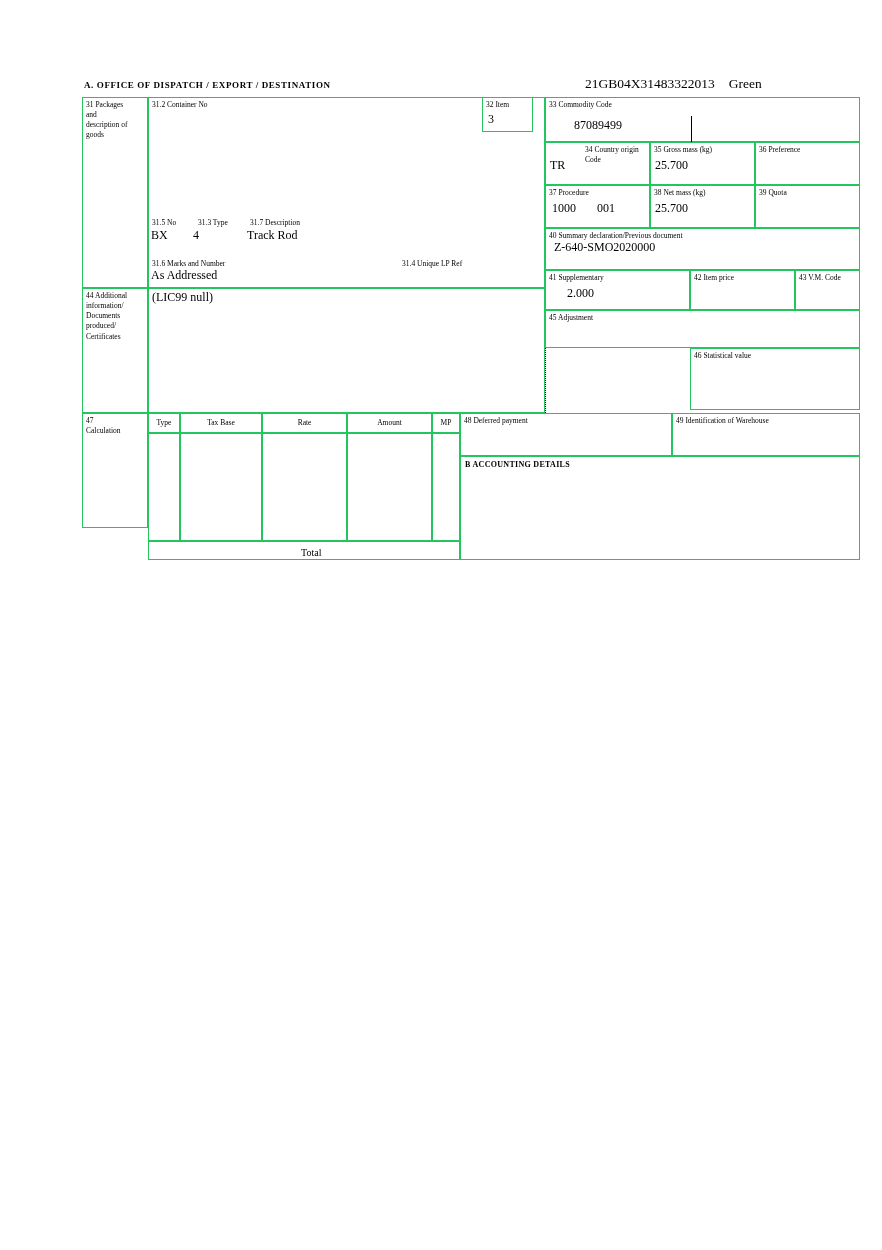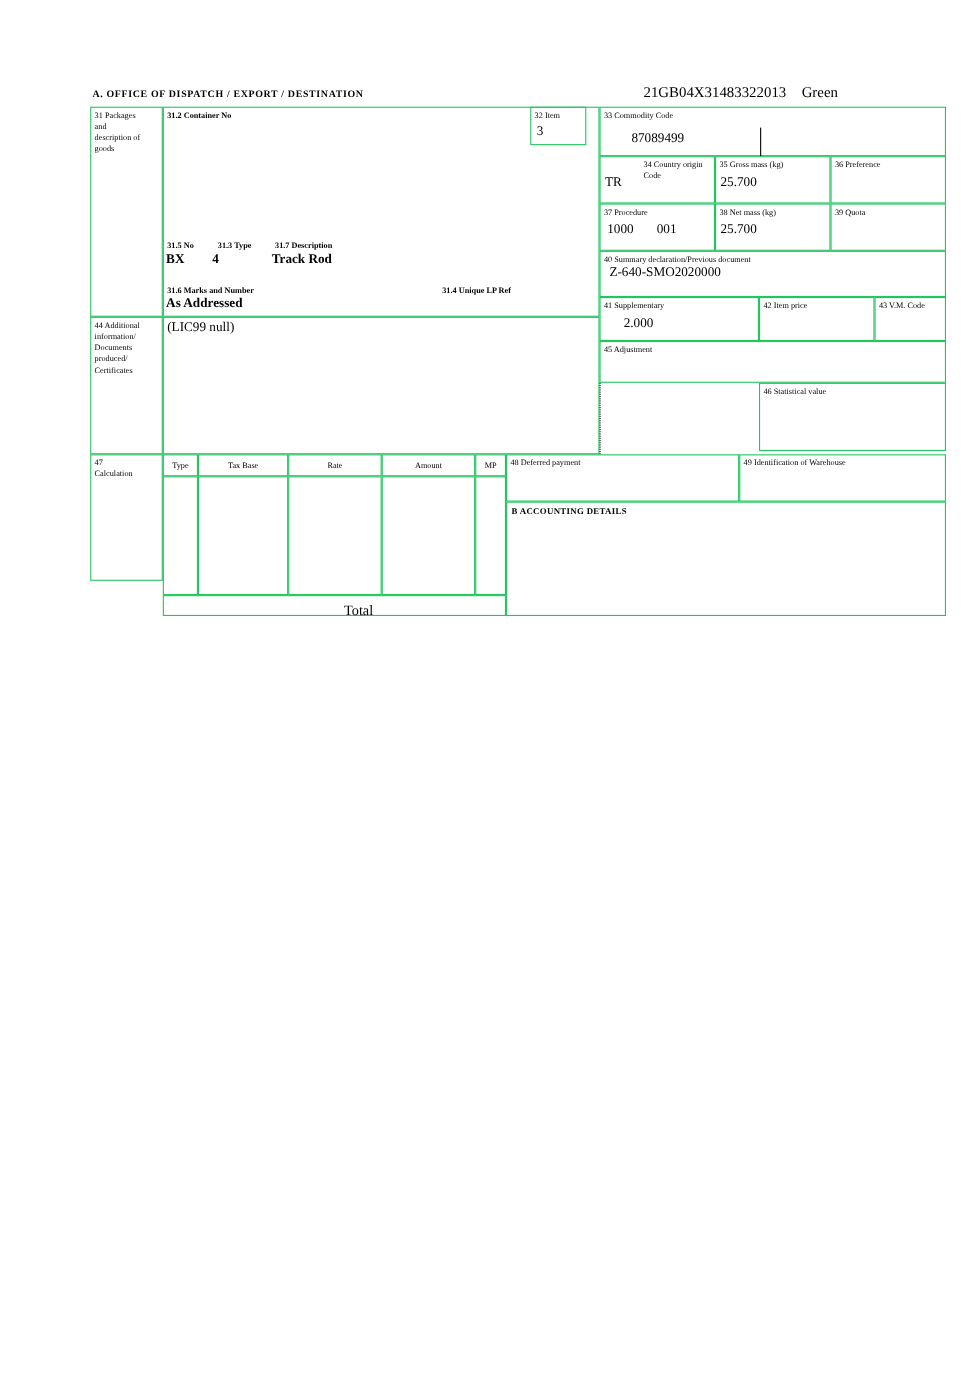--- a/index.html
+++ b/index.html
@@ -11,21 +11,21 @@
   .lblcol-narrow { width:42px; }
   .val  { position:absolute; font-size:12px; line-height:1.1; white-space:pre; }
   .abs  { position:absolute; }
   .hdr-label { position:absolute; left:84px; top:80px; font-size:9px; font-weight:bold; letter-spacing:0.6px; }
   .doc-ref { position:absolute; left:585px; top:76px; font-size:13.5px; }
   .doc-ref .routing { margin-left:14px; }
   .thead { text-align:center; font-size:7.5px; padding-top:4px; }
   .dotted-left { border:none; border-left:1px dotted #000; }
   .divider-v { position:absolute; background:#000; width:1px; }
   .b-label { font-size:8px; font-weight:bold; padding:3px 0 0 4px; letter-spacing:0.3px; }
-  .total-lbl { position:absolute; font-size:13px; text-align:center; width:50px; }
+  .total-lbl { position:absolute; font-size:10px; width:50px; }
 </style>
 </head>
 <body>
 
 <div class="page">
 
   <div class="hdr-label">A.  OFFICE OF DISPATCH / EXPORT / DESTINATION</div>
   <div class="doc-ref">
     <span>21GB04X31483322013</span><span class="routing">Green</span>
   </div>
@@ -33,21 +33,21 @@
   <div class="cell" style="left:82px;top:97px;width:66px;height:191px;">
     <div class="lbl lblcol">31 Packages and description of goods</div>
   </div>
   <div class="cell" style="left:82px;top:288px;width:66px;height:125px;">
     <div class="lbl lblcol">44 Additional information/ Documents produced/ Certificates</div>
   </div>
   <div class="cell" style="left:82px;top:413px;width:66px;height:115px;">
     <div class="lbl lblcol-narrow">47 Calculation</div>
   </div>
 
-  <div class="cell" style="left:148px;top:97px;width:397px;height:191px;font-weight:bold;">
+  <div class="cell" style="left:148px;top:97px;width:397px;height:191px;">
     <div class="lbl">31.2 Container No</div>
     <div class="abs lbl" style="left:0px;top:118px;">31.5 No</div>
     <div class="abs lbl" style="left:46px;top:118px;">31.3 Type</div>
     <div class="abs lbl" style="left:98px;top:118px;">31.7 Description</div>
     <div class="val" style="left:2px;top:131px;">BX</div>
     <div class="val" style="left:44px;top:131px;">4</div>
     <div class="val" style="left:98px;top:131px;">Track Rod</div>
     <div class="abs lbl" style="left:0px;top:159px;">31.6 Marks and Number</div>
     <div class="abs lbl" style="left:250px;top:159px;">31.4 Unique LP Ref</div>
     <div class="val" style="left:2px;top:171px;">As Addressed</div>

